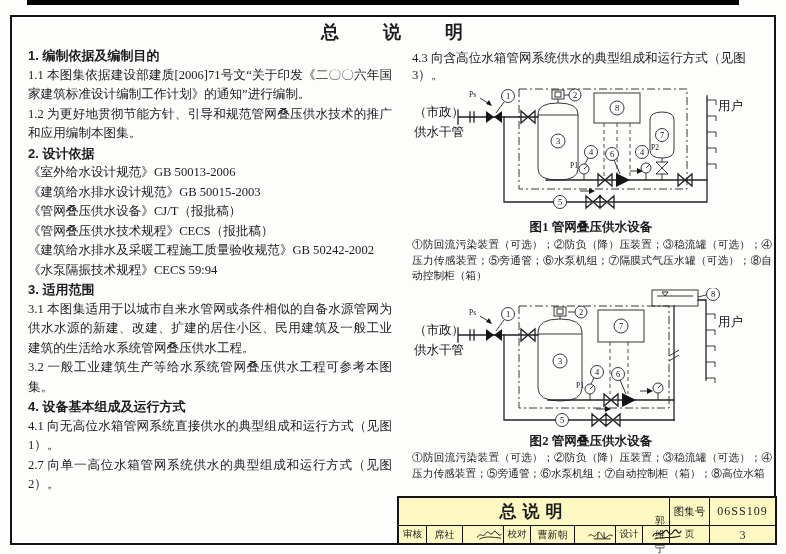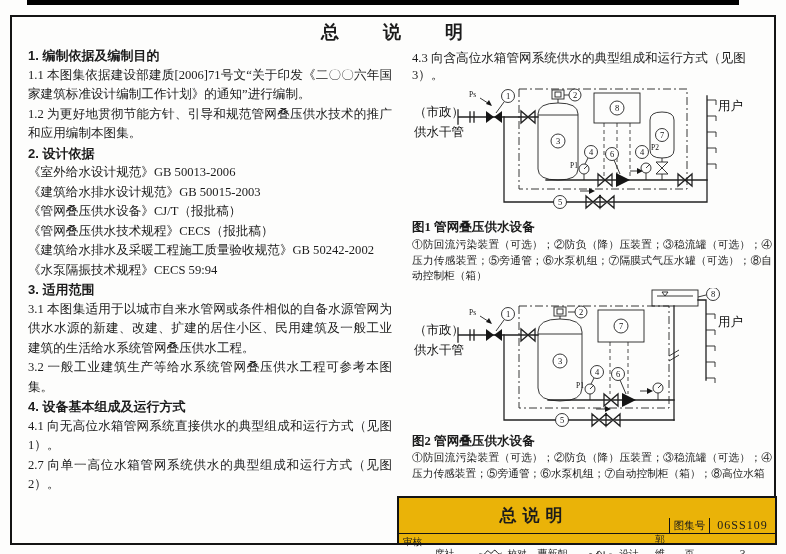--- a/index.html
+++ b/index.html
@@ -10,29 +10,29 @@
          border:2px solid #141414;box-sizing:border-box;}
   .page-title{position:absolute;top:20px;left:0;width:786px;text-align:center;
               font-family:"Liberation Sans","DejaVu Sans",sans-serif;
               font-weight:bold;font-size:18px;white-space:pre;letter-spacing:2px;}
   .col-left{position:absolute;left:28px;top:46px;width:364px;font-size:12.6px;
             line-height:19.5px;text-align:justify;}
   .col-left p{margin:0;}
   .hd{font-family:"Liberation Sans","DejaVu Sans",sans-serif;font-weight:bold;font-size:13px;}
   .p43{position:absolute;left:412px;top:50px;width:362px;font-size:12.6px;}
   .figsvg{position:absolute;left:412px;}
-  .figcap{position:absolute;left:412px;width:358px;text-align:left;font-size:12.6px;font-weight:bold;
+  .figcap{position:absolute;left:412px;width:358px;text-align:center;font-size:12.6px;font-weight:bold;
           font-family:"Liberation Serif",serif;}
   .figleg{position:absolute;left:412px;width:360px;font-size:10.7px;line-height:15.5px;text-align:justify;}
   .tblock{position:absolute;left:397px;top:496px;width:380px;height:49px;
-          border:2px solid #141414;box-sizing:border-box;display:flex;flex-direction:column;background:#eab308;}
+          border:2px solid #141414;box-sizing:border-box;display:flex;flex-direction:column;background:#fef9c3;}
   .trow1{flex:1;display:flex;border-bottom:1.4px solid #141414;}
   .trow2{height:17px;display:flex;align-items:stretch;}
   .tcell{display:flex;align-items:center;justify-content:center;box-sizing:border-box;}
-  .bl{border-left:1.4px solid #141414;margin-top:20px;}
+  .bl{border-left:1.4px solid #141414;}
   .dwg-title{flex:1;font-family:"Liberation Sans",sans-serif;font-weight:bold;
              font-size:17px;letter-spacing:6px;}
   .w40{width:40px;font-size:10.5px;}
   .w66{width:66px;font-size:12px;letter-spacing:1px;}
   .lblc{font-size:9.5px;}
   .namec{font-size:10px;}
   .sigc{position:relative;overflow:visible;padding-left:12px;}
   .svgt{font-size:12.5px;fill:#111;}
   .sm{font-size:7.5px;fill:#111;}
   .p{stroke:#222;stroke-width:1.3;fill:none;stroke-linecap:square;}

